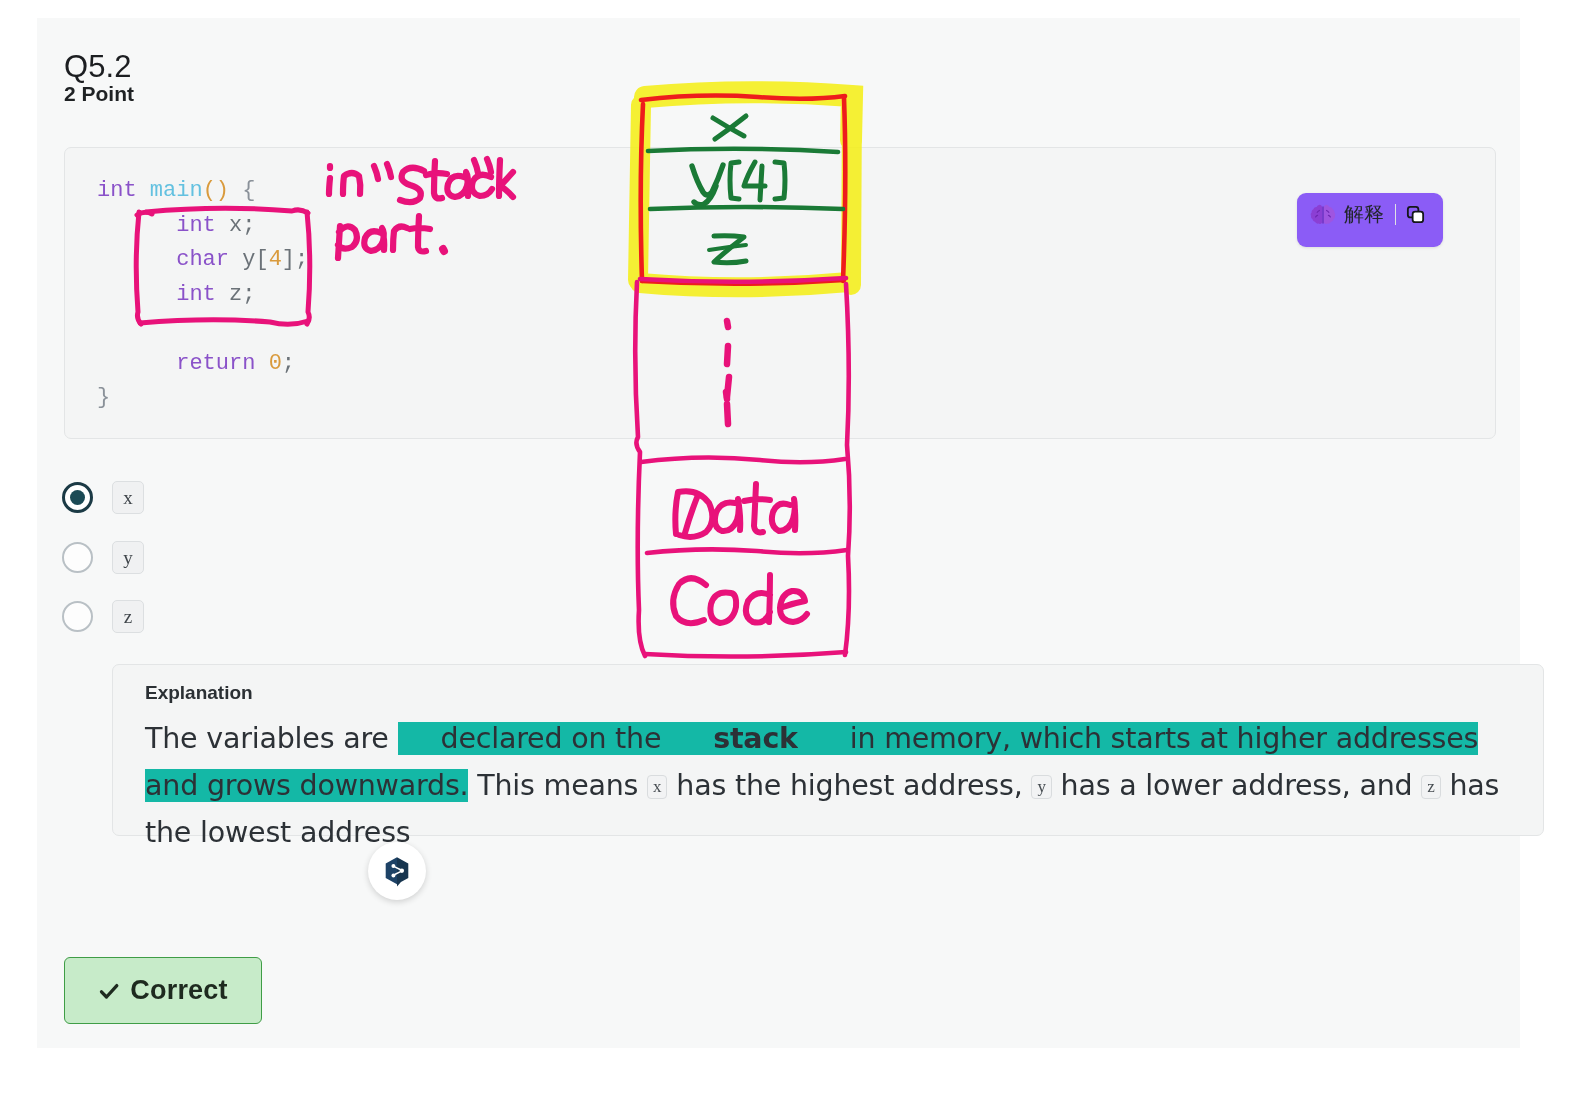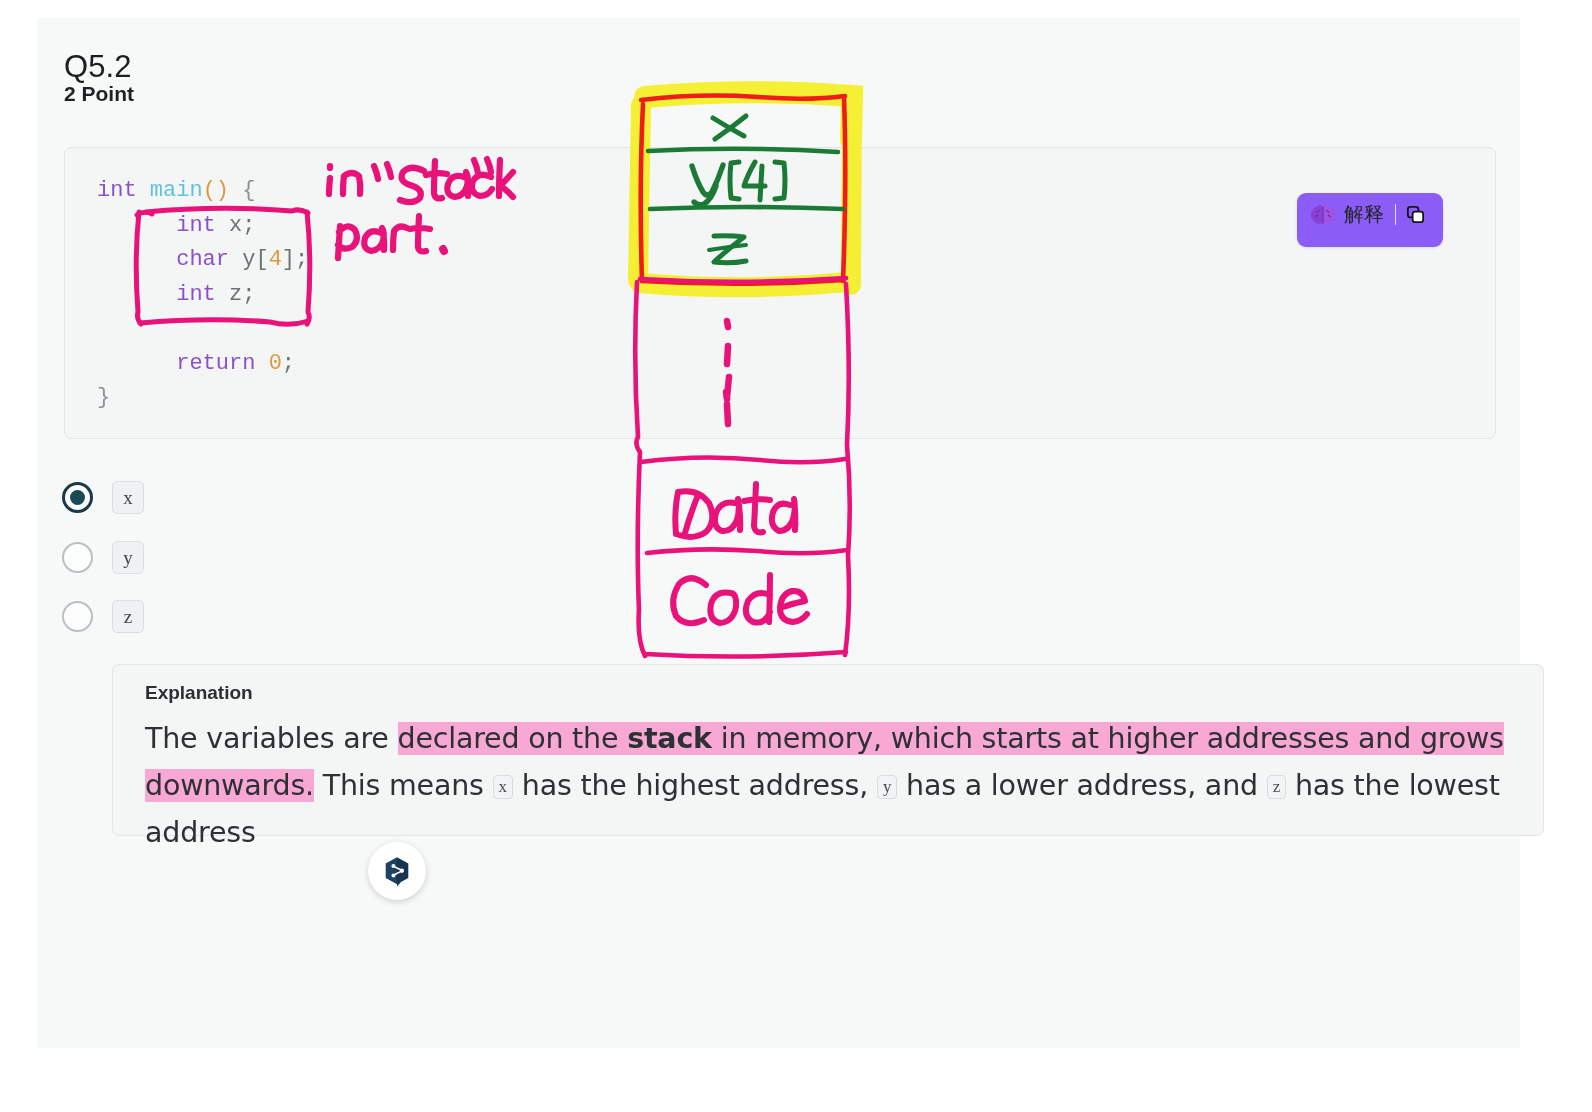--- a/index.html
+++ b/index.html
@@ -175,21 +175,21 @@
     position: absolute;
     left: 32px;
     top: 50px;
     width: 1362px;
     font-size: 28.5px;
     line-height: 47px;
     color: #2c3136;
     font-family: "DejaVu Sans", sans-serif;
     letter-spacing: -.2px;
   }
-  .sel { background: #f9a8d4; }
+  .sel { background: #14b8a6; padding-left: 43px; }
   .expl-body b { font-weight: bold; }
   .inline-chip {
     display: inline-block;
     padding: 1px 5px;
     background: #f2f3f4;
     border: 1px solid #d9dcde;
     border-radius: 4px;
     font-family: "Liberation Serif", serif;
     font-size: 17px;
     color: #474d52;
@@ -295,20 +295,28 @@
     <svg viewBox="0 0 34 34" width="32" height="32">
       <path d="M17 2.5l12 6.6v15.3l-7.8 4.3-4.2 4.8V2.5z" fill="#17354f"></path>
       <path d="M17 2.5L5 9.1v15.3L17 31V2.5z" fill="#1d4266"></path>
       <circle cx="13.2" cy="11.6" r="2.1" fill="#ffffff"></circle>
       <circle cx="13.2" cy="21.8" r="2.1" fill="#ffffff"></circle>
       <circle cx="22.2" cy="16.7" r="2.3" fill="#ffffff"></circle>
       <path d="M14.6 12.6l6.2 3.1M14.6 20.8l6.2-3.1" stroke="#ffffff" stroke-width="1.7"></path>
     </svg>
   </div>
 
+  <div class="correct-badge">
+    <span class="check-ico">
+      <svg viewBox="0 0 22 22" width="22" height="22">
+        <path d="M3.5 11.8l5 5.2L18.8 5.6" stroke="#1e2a1f" stroke-width="3.3" fill="none" stroke-linecap="round" stroke-linejoin="round"></path>
+      </svg>
+    </span>
+    <span class="correct-text">Correct</span>
+  </div>
 
   <svg class="ink" viewBox="0 0 1592 1112">
 
     <g opacity=".88">
       <path d="M645 97 Q745 88 852 96 L851 140" stroke="#f5ef1a" stroke-width="22" fill="none" stroke-linecap="round"></path>
       <path d="M641 105 L638 280" stroke="#f5ef1a" stroke-width="20" fill="none" stroke-linecap="round"></path>
       <path d="M852 100 L851 285" stroke="#f5ef1a" stroke-width="20" fill="none" stroke-linecap="round"></path>
       <path d="M640 283 Q742 292 849 282" stroke="#f5ef1a" stroke-width="20" fill="none" stroke-linecap="round"></path>
     </g>
 

